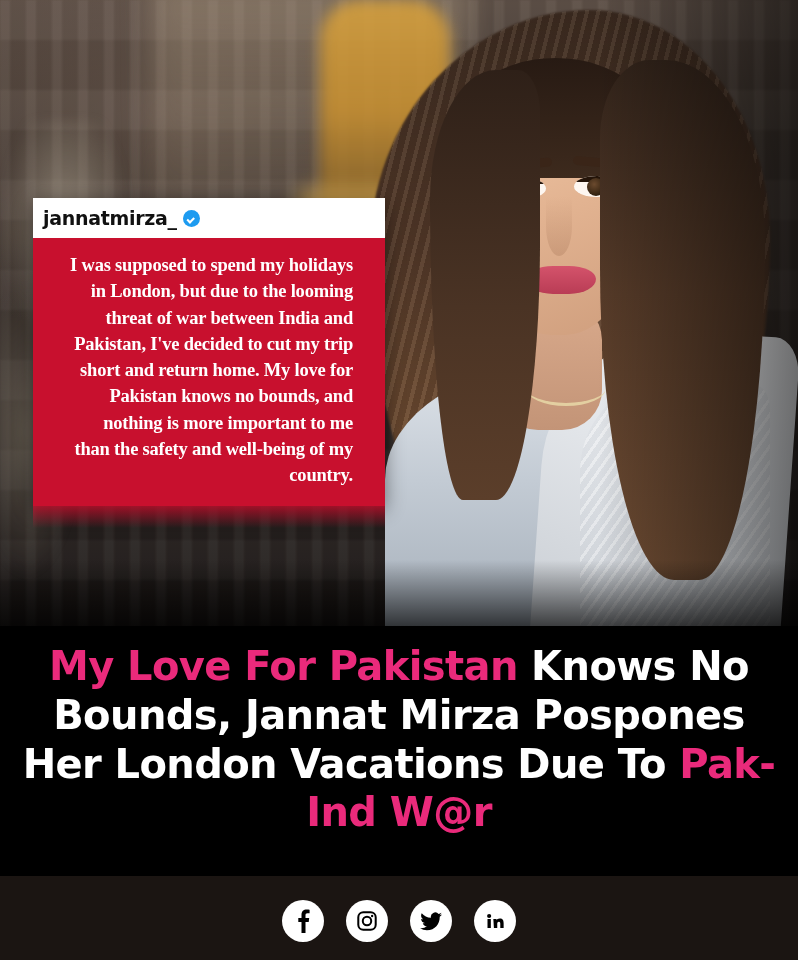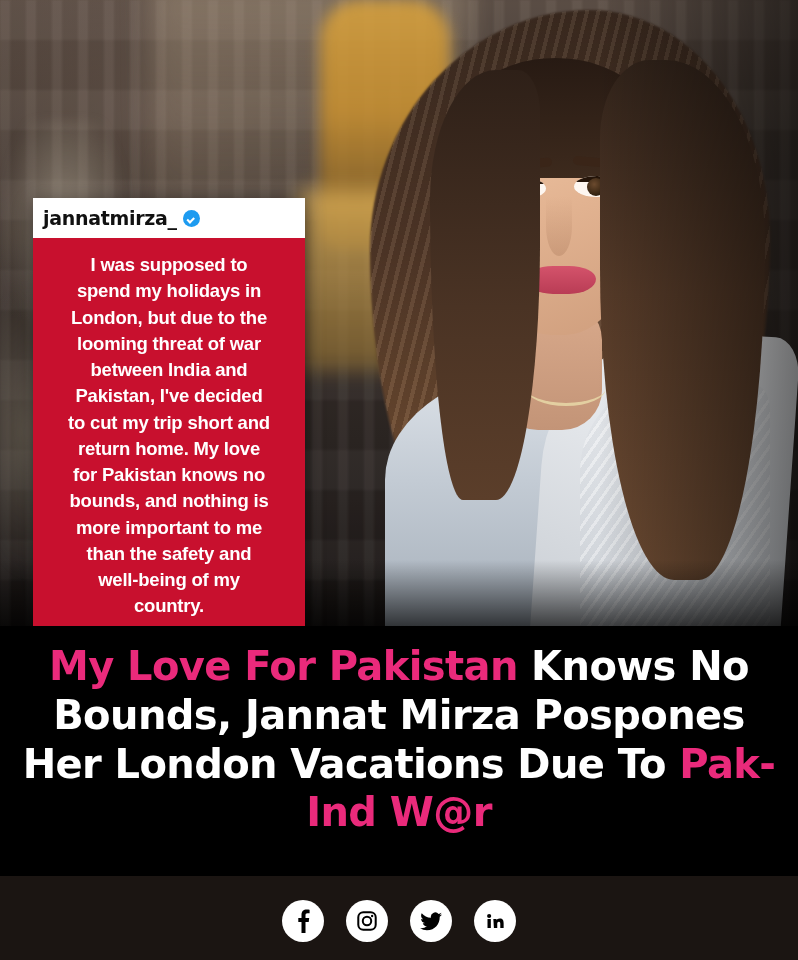--- a/index.html
+++ b/index.html
@@ -158,21 +158,21 @@
     font-family: "DejaVu Sans", sans-serif;
     font-size: 58px; font-weight: 700;
     letter-spacing: -1px;
     text-shadow: 0 2px 8px rgba(0,0,0,.6);
     direction: rtl;
   }
 
   
   .ig-card {
     position: absolute; left: 33px; top: 198px;
-    width: 272px;
+    width: 352px;
     box-shadow: 0 4px 18px rgba(0,0,0,.45);
   }
   .ig-header {
     background: #fff;
     height: 40px;
     display: flex; align-items: center;
     padding: 0 10px;
     gap: 6px;
   }
   .ig-user {
@@ -189,22 +189,22 @@
     content: "";
     position: absolute; left: 4px; top: 7px;
     width: 5px; height: 2.5px;
     border-left: 2px solid #fff; border-bottom: 2px solid #fff;
     transform: rotate(-45deg);
   }
   .ig-body {
     background: #c8102e;
     padding: 14px 32px 18px;
     color: #fff;
-    text-align: center;
-    font-family: Liberation Sans, sans-serif;
+    text-align: right;
+    font-family: Liberation Serif, serif;
     font-size: 18.5px;
     font-weight: 700;
     line-height: 1.42;
     letter-spacing: -.2px;
   }
   .ig-fade {
     position: absolute; left: 0; right: 0; bottom: -22px; height: 26px;
     background: linear-gradient(180deg, rgba(200,16,46,.9), rgba(200,16,46,0));
   }
 

